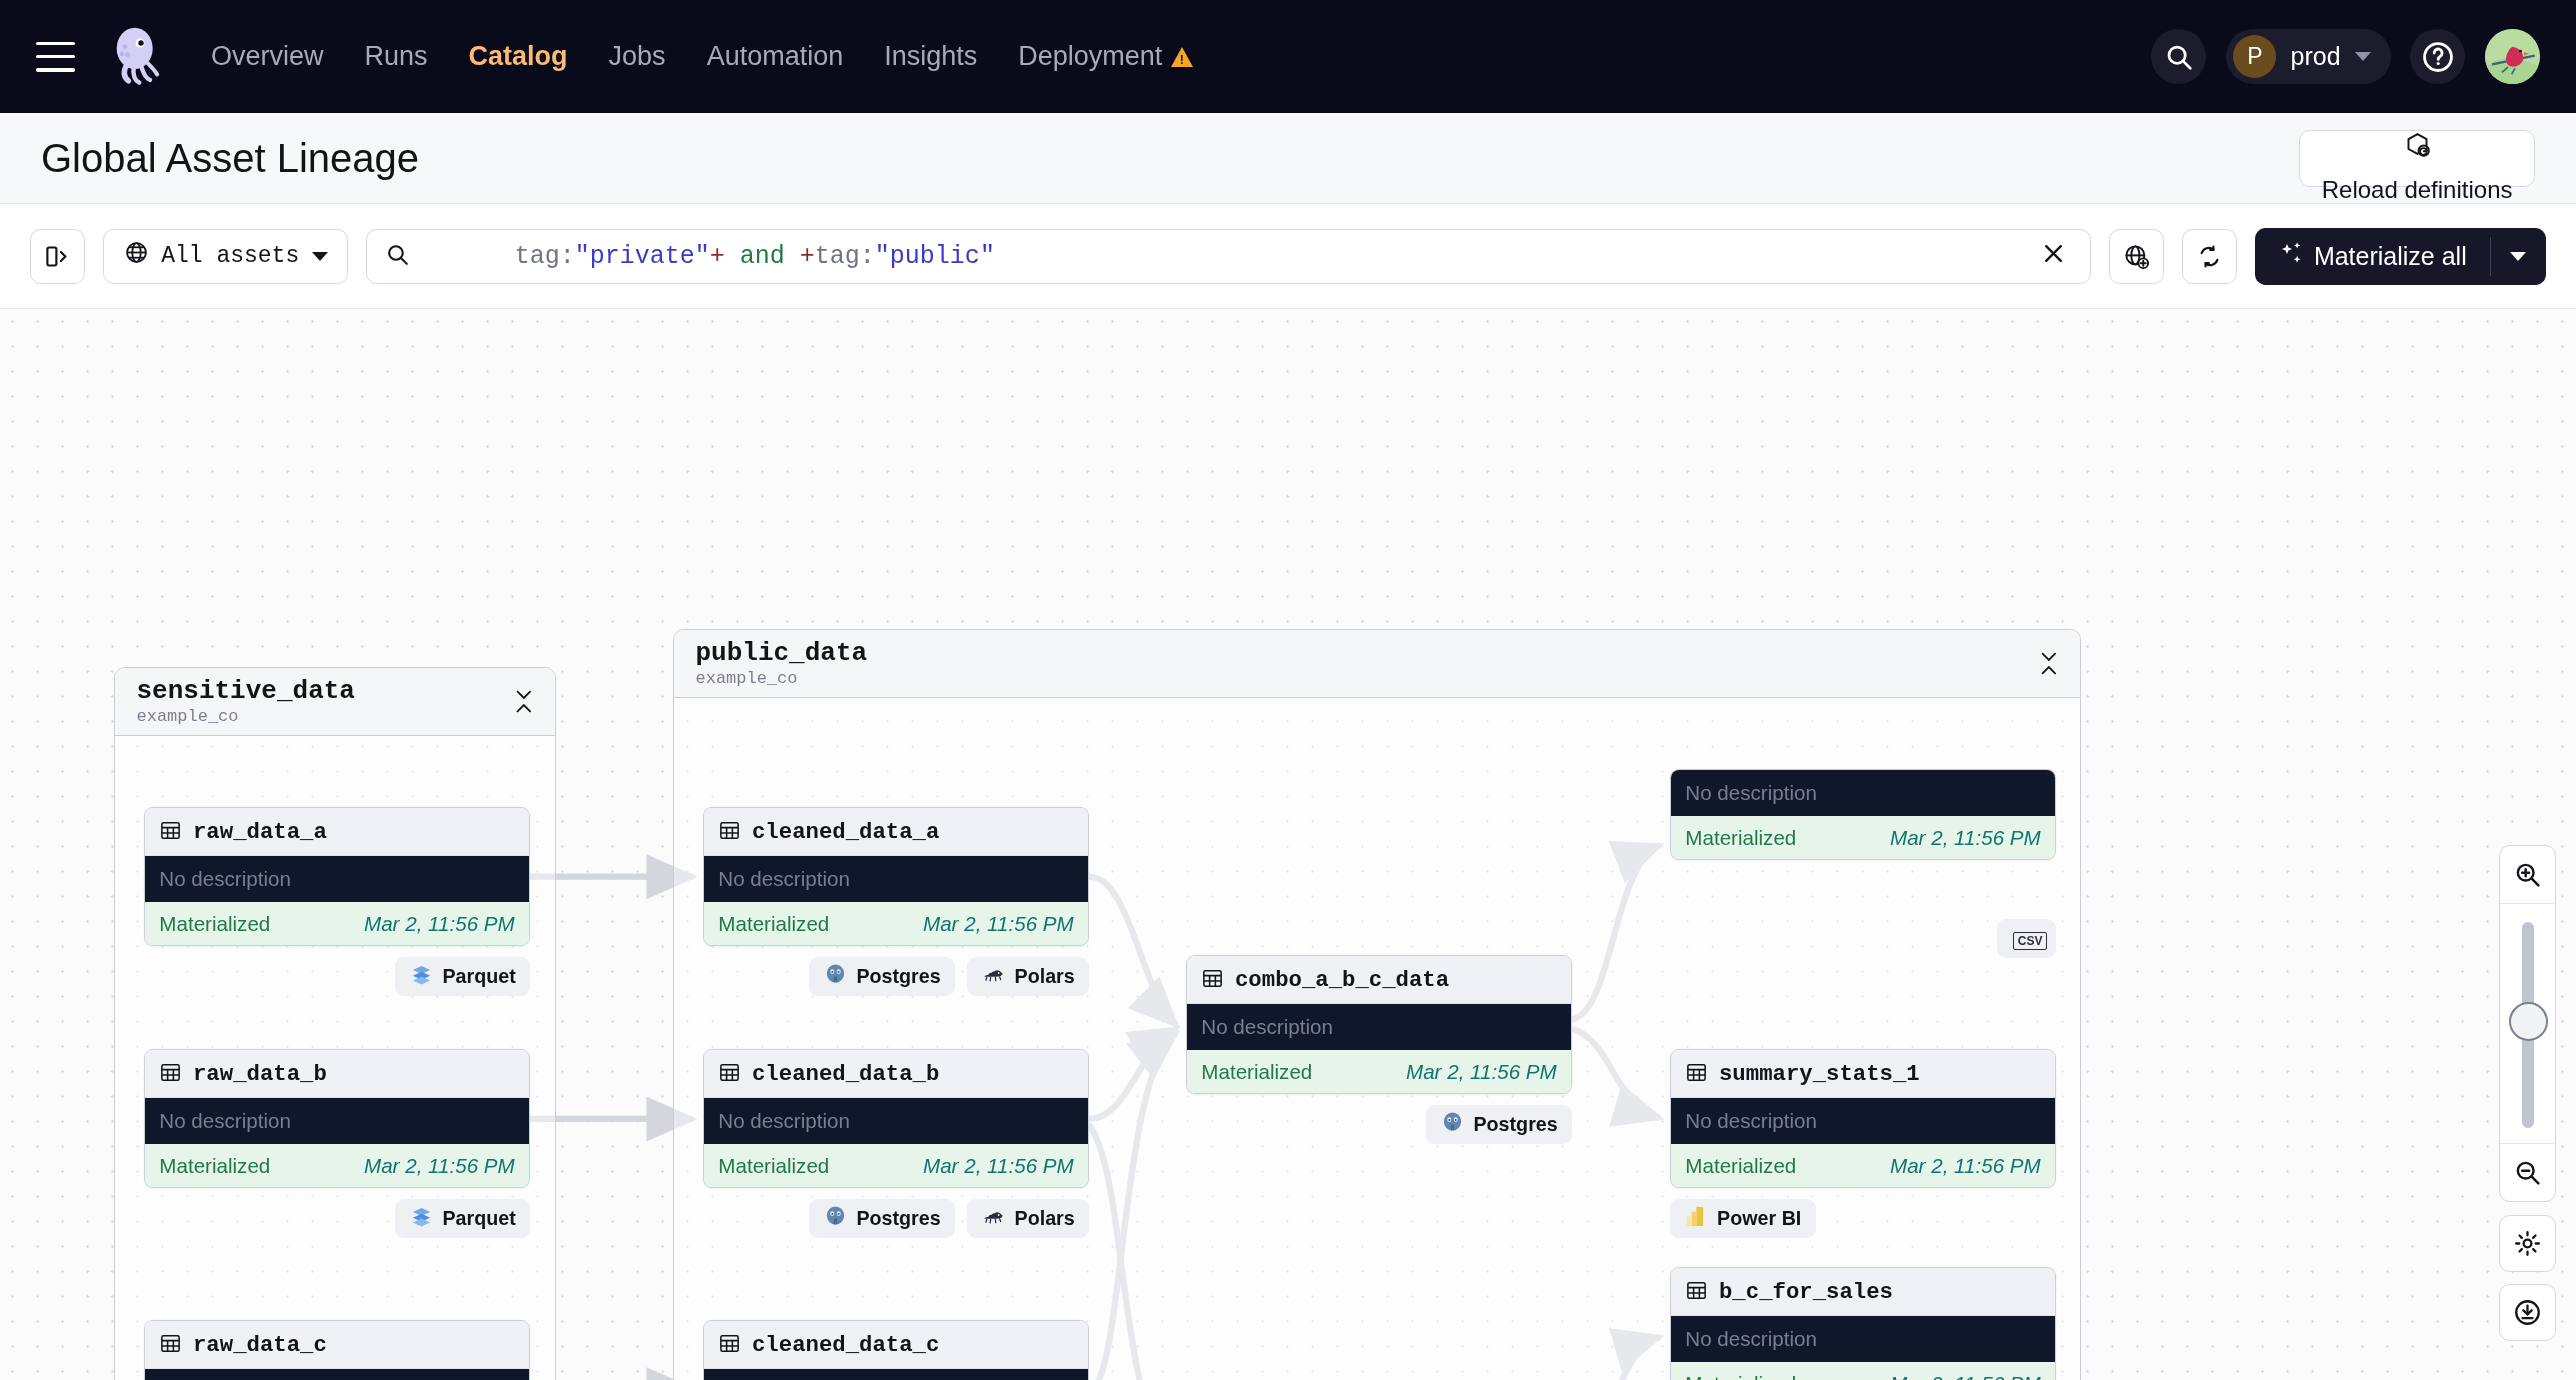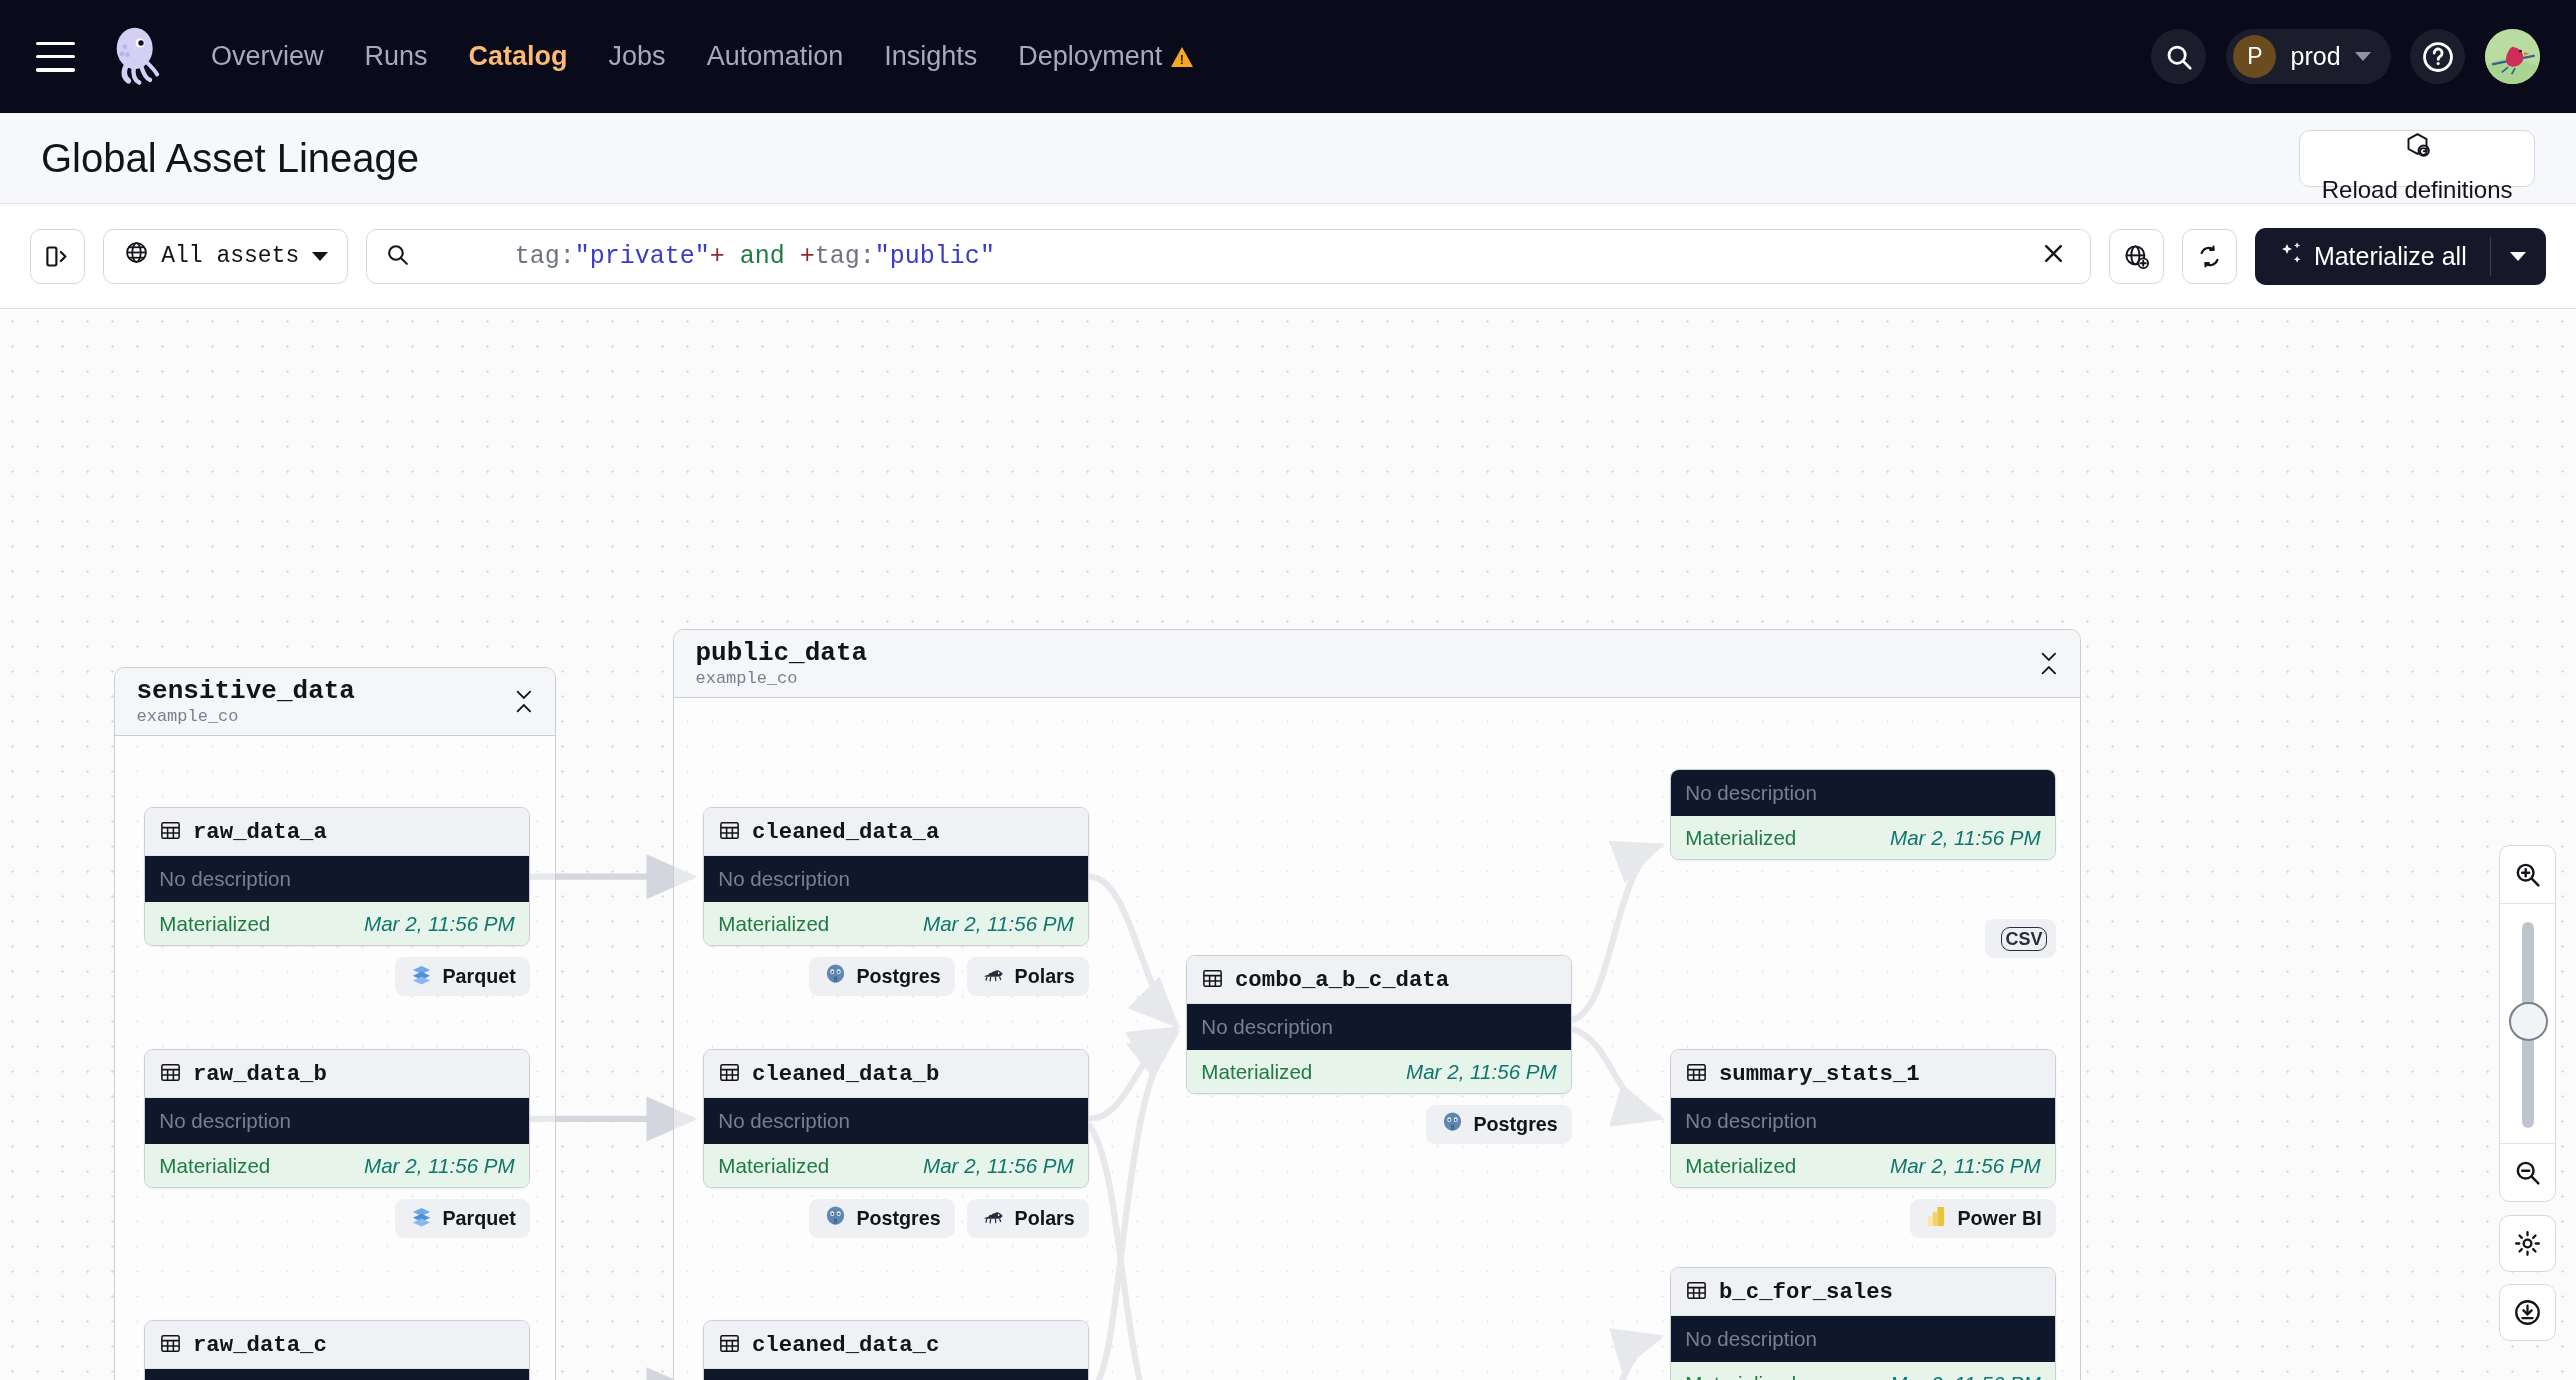--- a/index.html
+++ b/index.html
@@ -110,21 +110,21 @@
   .node-status { height: 43px; background: #E6F4EA; display: flex; align-items: center;
     padding: 0 14.3px; font-size: 20.6px; }
   .st-label { color: #1F7A46; }
   .st-time { margin-left: auto; color: #0f766e; font-style: italic; }
 
   .badge-row { position: absolute; display: flex; gap: 12.5px; }
   .badge { height: 39px; background: #EFF0F3; border-radius: 9px; display: flex;
     align-items: center; gap: 9.8px; padding: 0 14.3px; font-size: 19.7px;
     font-weight: bold; color: #13131A; white-space: nowrap; }
   .badge.csv { padding: 0 9px; }
-  .csv-box { border: 1.8px solid #2B2D3E; border-radius: 9px; font-size: 18px;
+  .csv-box { border: 1.8px solid #2B2D3E; border-radius: 2px; font-size: 12px;
     font-weight: bold; padding: 0.9px 3.6px; color: #2B2D3E; font-family: "Liberation Sans", sans-serif; margin-left: 7px; }
 
   svg.edges { position: absolute; inset: 0; width: 2576px; height: 1071px;
     pointer-events: none; }
 
   
   .zoomstack { position: absolute; right: 19.7px; top: 536px; width: 57px; }
   .zgroup { border: 0.9px solid #D3D7DE; border-radius: 10.7px; background: #fff; width: 57px; }
   .zbtn { height: 57px; display: flex; align-items: center; justify-content: center;
     cursor: pointer; }
@@ -578,21 +578,21 @@
               <line x1="15" y1="9" x2="15" y2="20"></line>
             </svg></span>
           <span class="node-title">summary_stats_1</span>
         </div>
         <div class="node-desc">No description</div>
         <div class="node-status">
           <span class="st-label">Materialized</span>
           <span class="st-time">Mar 2, 11:56 PM</span>
         </div>
       </div>
-      <div class="badge-row" style="left: 1670px; top: 890px; width: 386px; justify-content: flex-end;">
+      <div class="badge-row" style="left: 1670px; top: 890px; width: 386px; justify-content: flex-start;">
         <div class="badge">
           <span><svg width="23" height="23" viewBox="0 0 24 24">
               <path d="M13 2h6a1 1 0 011 1v18a1 1 0 01-1 1h-6z" fill="#E8C33C"></path>
               <path d="M8 7h5v15H8z" fill="#F0D469"></path>
               <path d="M3 12h5v10H3z" fill="#F7E6A6"></path>
             </svg></span>
           <span>Power BI</span>
         </div>
       </div>
       <div class="node" style="left: 1670px; top: 958px;">

